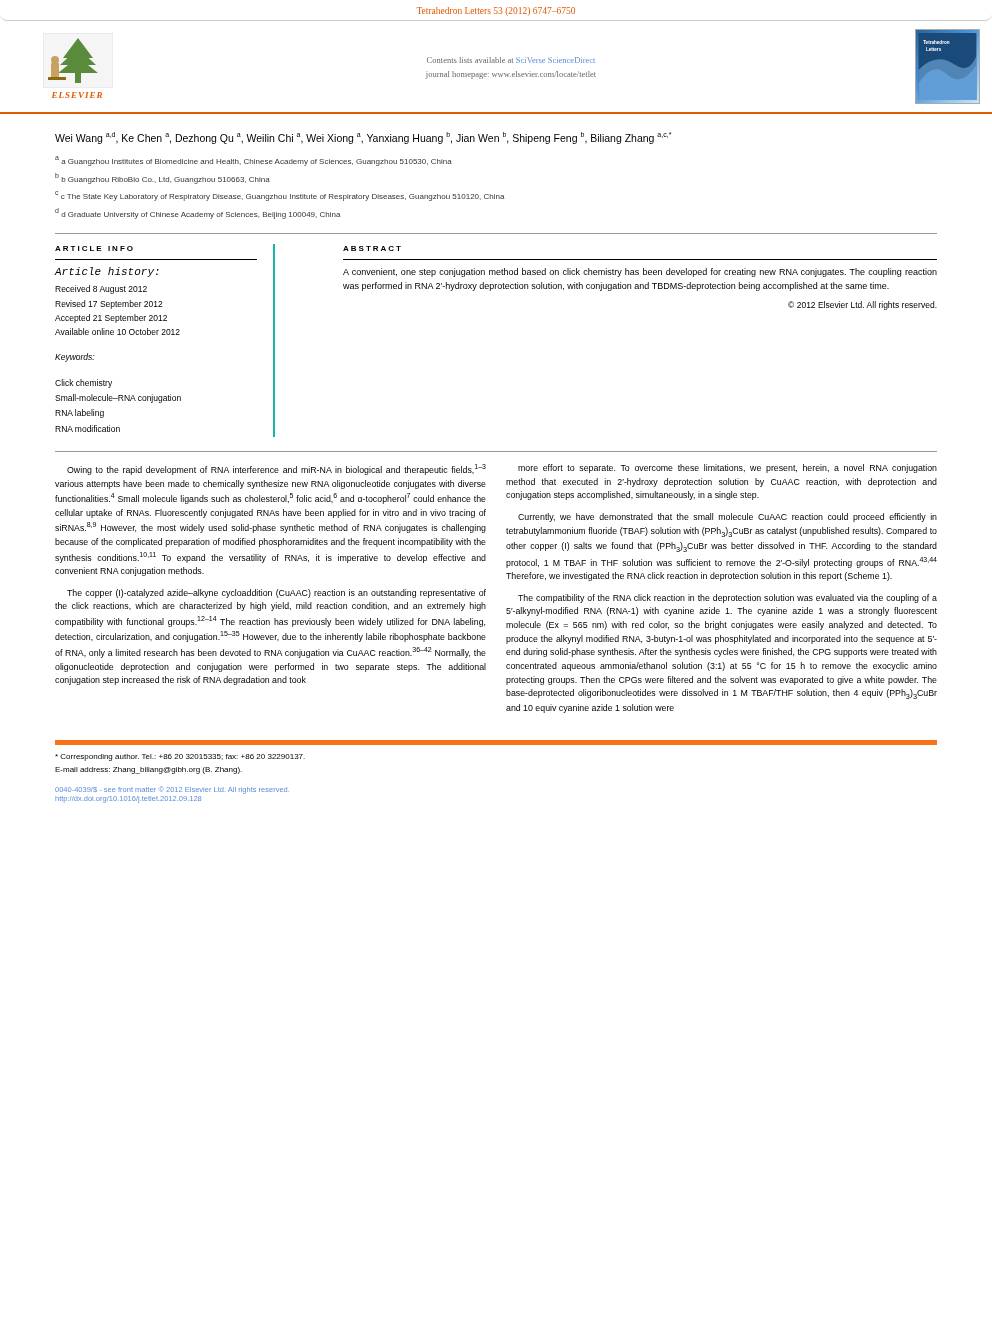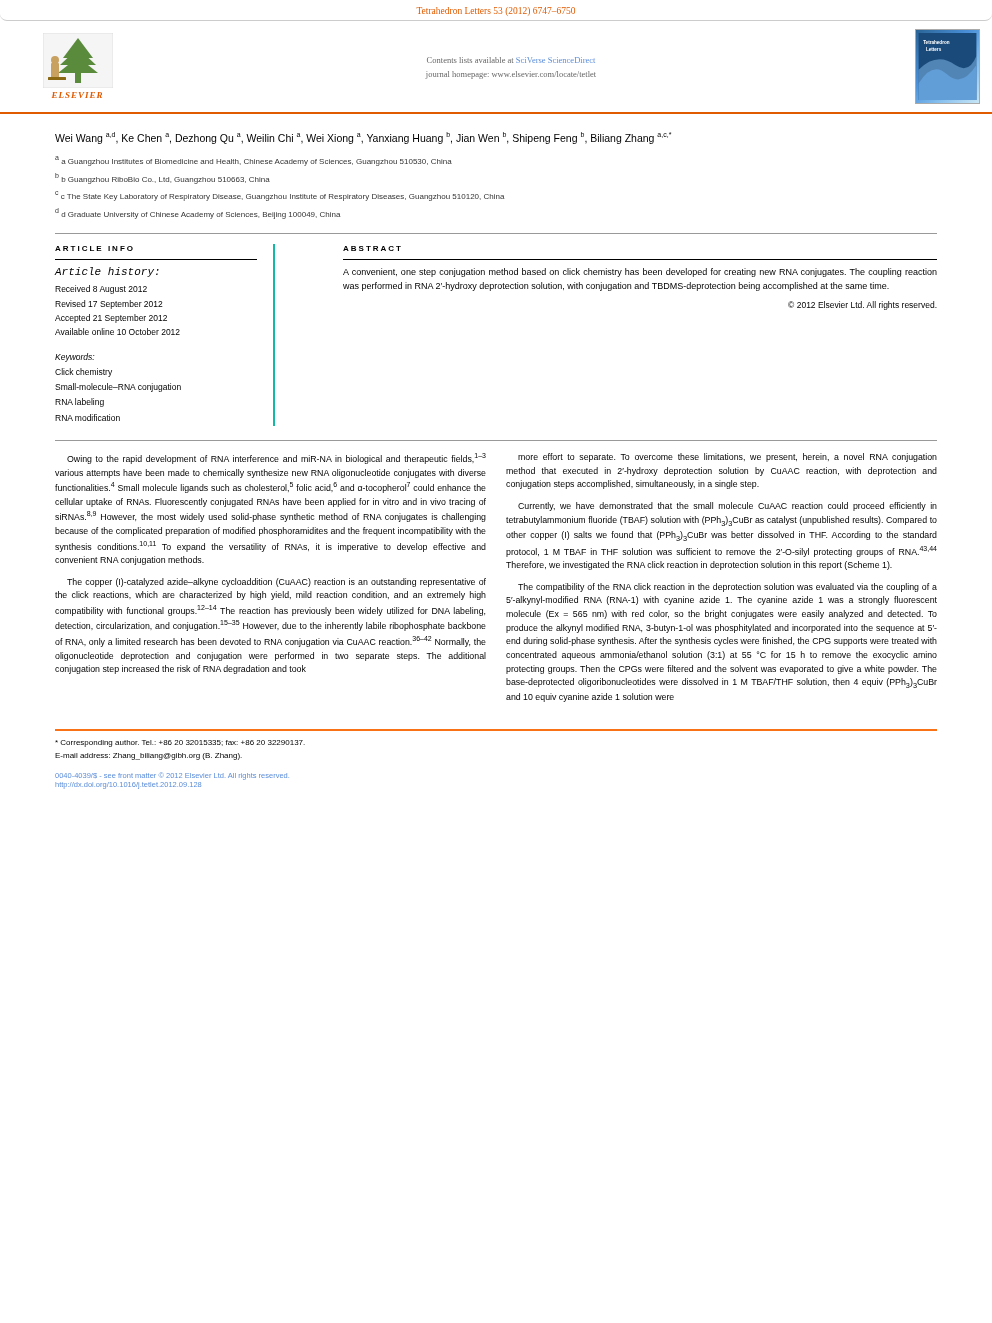--- a/index.html
+++ b/index.html
@@ -194,21 +194,21 @@
       color: #000;
       line-height: 1.7;
       font-family: Arial, sans-serif;
       margin-bottom: 12px;
     }
 
     .keywords-label {
       font-size: 8.5px;
       font-style: italic;
       color: #000;
-      margin-bottom: 3px;
+      margin-bottom: 14px;
       font-family: Arial, sans-serif;
     }
 
     .keywords-list {
       font-size: 8.5px;
       color: #000;
       line-height: 1.8;
       font-family: Arial, sans-serif;
     }
 
@@ -250,21 +250,21 @@
     }
 
     .body-para:first-child {
       text-indent: 12px;
     }
 
     
     .footer-section {
       margin-top: 16px;
       padding-top: 6px;
-      border-top: 2px solid #f97316;
+      border-top: 5px solid #f97316;
     }
 
     .footnote-text {
       font-size: 8px;
       color: #000;
       line-height: 1.6;
       font-family: Arial, sans-serif;
     }
 
     .footer-bottom {

